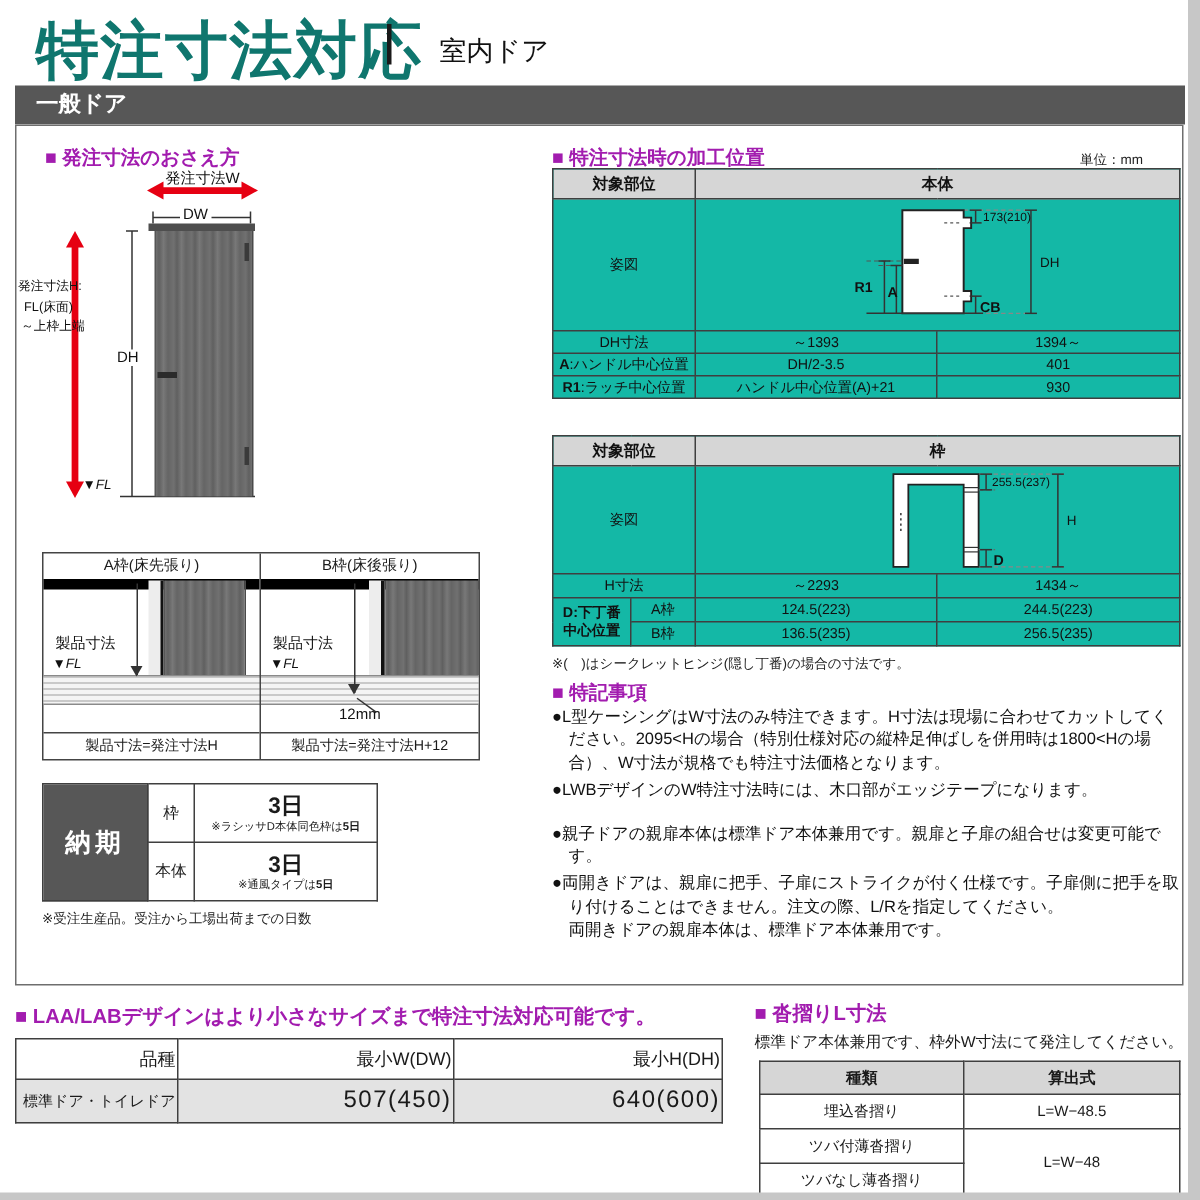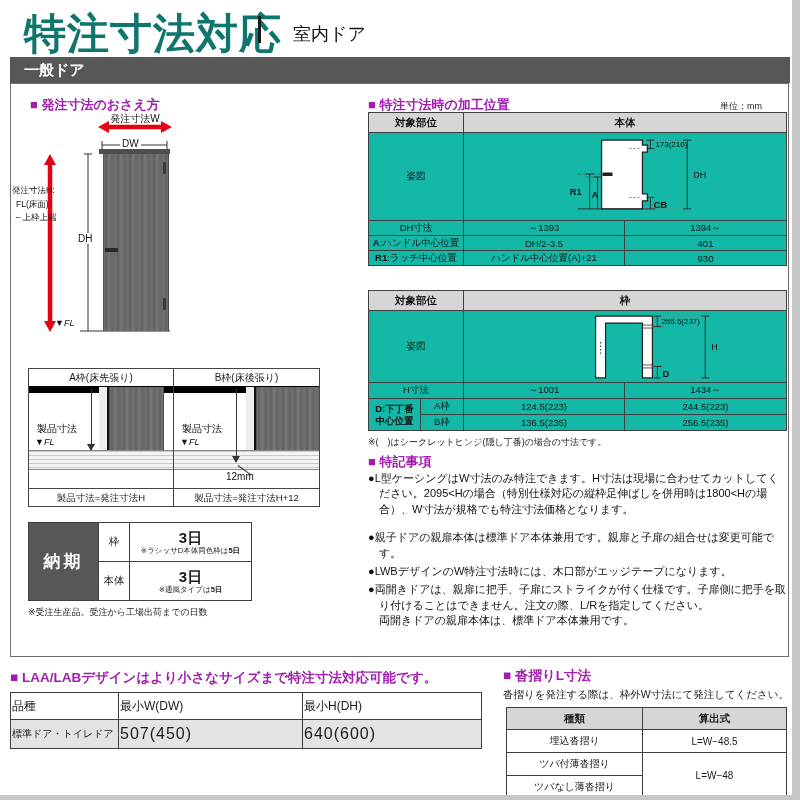--- a/index.html
+++ b/index.html
@@ -46,21 +46,21 @@
   
   .spec{border-collapse:collapse;table-layout:fixed;background:#14b8a6;}
   .spec td{border:1px solid #3f3f3f;text-align:center;vertical-align:middle;padding:0 1px;font-size:9.5px;color:#111;}
   .spec tr.th-row td{background:#d6d6d6;font-weight:bold;font-size:10.5px;}
   .spec td.fig-cell{padding:0;}
   svg text{font-family:"Liberation Sans","DejaVu Sans",sans-serif;fill:#111;}
   .note{font-size:11px;line-height:1.4;color:#111;padding-left:11px;text-indent:-11px;white-space:pre-line;margin:0 0 3px 0;}
   .note.gap{margin-top:13px;}
   
   .bl-table{border-collapse:collapse;table-layout:fixed;}
-  .bl-table td{border:1px solid #3f3f3f;text-align:left;vertical-align:middle;}
+  .bl-table td{border:1px solid #3f3f3f;text-align:right;vertical-align:middle;}
   .bl-head td{height:24px;font-size:12px;background:#fff;}
   .bl-data td{height:26px;background:#e3e3e3;}
   .bl-name{font-size:10px;}
   .bl-val{font-size:16px;letter-spacing:1px;}
   .br-table{border-collapse:collapse;table-layout:fixed;}
   .br-table td{border:1px solid #3f3f3f;text-align:center;vertical-align:middle;font-size:10px;height:20px;}
   .br-table tr.th-row td{background:#d6d6d6;font-weight:bold;font-size:10.5px;height:19px;}
   .page-edge{background:#c7c7c7;}
 </style>
 </head>
@@ -270,43 +270,43 @@
           <line x1="190" y1="54.5" x2="198" y2="54.5" stroke="#333" stroke-width="1"></line>
           <line x1="190" y1="66" x2="198" y2="66" stroke="#333" stroke-width="1"></line>
           <text x="198" y="12" font-size="8">255.5(237)</text>
           <text x="248" y="38" font-size="9">H</text>
           <text x="199" y="65" font-size="9.5" font-weight="bold">D</text>
         </svg>
       </td>
     </tr>
     <tr style="height:16px;">
       <td colspan="2">H寸法</td>
-      <td>～1001</td>
+      <td>～2293</td>
       <td>1434～</td>
     </tr>
     <tr style="height:16px;">
       <td rowspan="2" style="line-height:1.25;font-weight:bold;"><b>D</b><span>:下丁番</span><br><span>中心位置</span></td>
       <td>A枠</td>
       <td>124.5(223)</td>
       <td>244.5(223)</td>
     </tr>
     <tr style="height:16px;">
       <td>B枠</td>
       <td>136.5(235)</td>
       <td>256.5(235)</td>
     </tr>
   </tbody>
     </table>
 
   <div class="abs small-note" style="left:368px;top:436px;">※(　)はシークレットヒンジ(隠し丁番)の場合の寸法です。</div>
   <div class="abs sec-heading" style="left:368px;top:453px;">■ 特記事項</div>
   <div class="abs" style="left:368px;top:471px;width:422px;">
     <p class="note">●L型ケーシングはW寸法のみ特注できます。H寸法は現場に合わせてカットしてください。2095&lt;Hの場合（特別仕様対応の縦枠足伸ばしを併用時は1800&lt;Hの場合）、W寸法が規格でも特注寸法価格となります。</p>
+    <p class="note">●LWBデザインのW特注寸法時には、木口部がエッジテープになります。</p>
     <p class="note gap">●親子ドアの親扉本体は標準ドア本体兼用です。親扉と子扉の組合せは変更可能です。</p>
-    <p class="note">●LWBデザインのW特注寸法時には、木口部がエッジテープになります。</p>
     <p class="note">●両開きドアは、親扉に把手、子扉にストライクが付く仕様です。子扉側に把手を取り付けることはできません。注文の際、L/Rを指定してください。
 両開きドアの親扉本体は、標準ドア本体兼用です。</p>
   </div>
 
   <div class="abs sec-heading" style="left:10px;top:669px;font-size:13.5px;">■ LAA/LABデザインはより小さなサイズまで特注寸法対応可能です。</div>
   <table class="abs bl-table" style="left:10px;top:692px;width:471px;">
     <colgroup>
         <col style="width:108px">
         <col style="width:184px">
         <col style="width:179px">
@@ -319,21 +319,21 @@
     </tr>
     <tr class="bl-data">
       <td class="bl-name">標準ドア・トイレドア</td>
       <td class="bl-val">507(450)</td>
       <td class="bl-val">640(600)</td>
     </tr>
   </tbody>
     </table>
 
   <div class="abs sec-heading" style="left:503px;top:667px;font-size:13.5px;">■ 沓摺りL寸法</div>
-  <div class="abs" style="left:503px;top:688px;font-size:10.5px;">沓摺りを発注する際は、枠外W寸法にて発注してください。</div>
+  <div class="abs" style="left:503px;top:688px;font-size:10.5px;">標準ドア本体兼用です、枠外W寸法にて発注してください。</div>
   <table class="abs br-table" style="left:506px;top:707px;width:280px;">
     <colgroup>
         <col style="width:136px">
         <col style="width:144px">
       </colgroup>
     <tbody>
         <tr class="th-row">
       <td>種類</td>
       <td>算出式</td>
     </tr>

